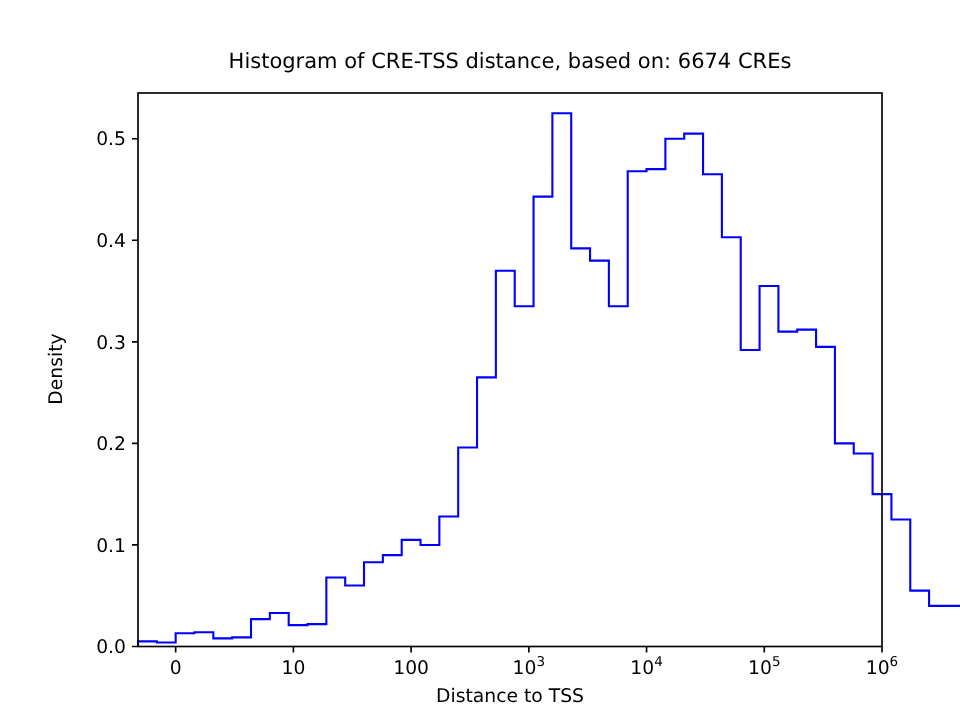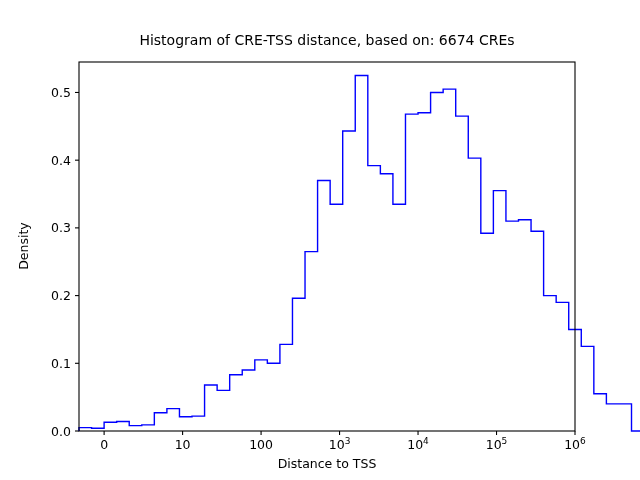--- a/index.html
+++ b/index.html
@@ -1,21 +1,21 @@
 <!DOCTYPE html>
 <html><head>
 <meta charset="utf-8">
 <style>
   html,body{margin:0;padding:0;}
   body{
     width:640px;height:480px;background:#ffffff;
     font-family:"DejaVu Sans", sans-serif;
     overflow:hidden;
   }
-  #figure{position:relative;width:524px;height:480px;}
+  #figure{position:relative;width:524px;height:480px;margin-left:13px;}
   svg{display:block;}
   .tick-label{font-size:12.5px;fill:#000000;font-family:"DejaVu Sans", sans-serif;}
   .axis-title{font-size:12.5px;fill:#000000;font-family:"DejaVu Sans", sans-serif;}
   .fig-title{font-size:14px;fill:#000000;font-family:"DejaVu Sans", sans-serif;}
   .sup{font-size:9px;}
 </style>
 </head>
 <body>
 
 <div id="figure">

